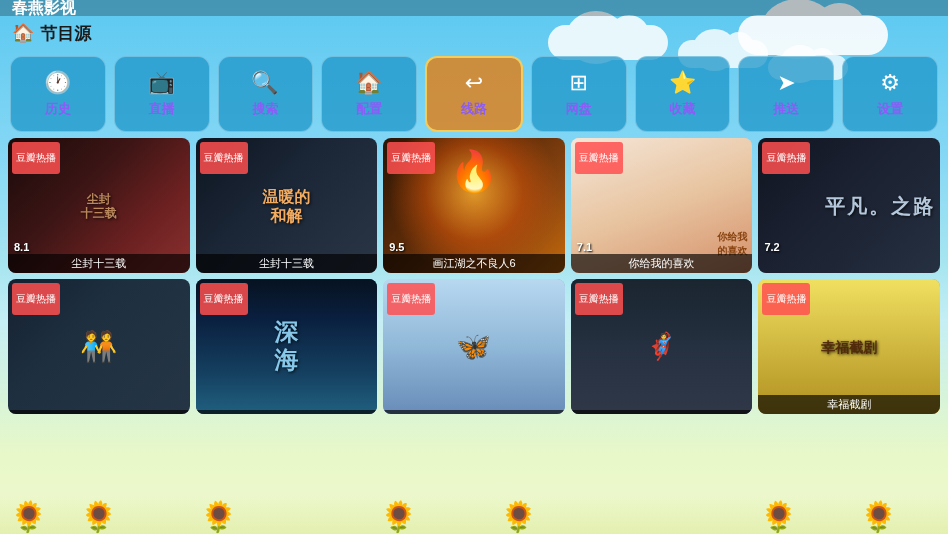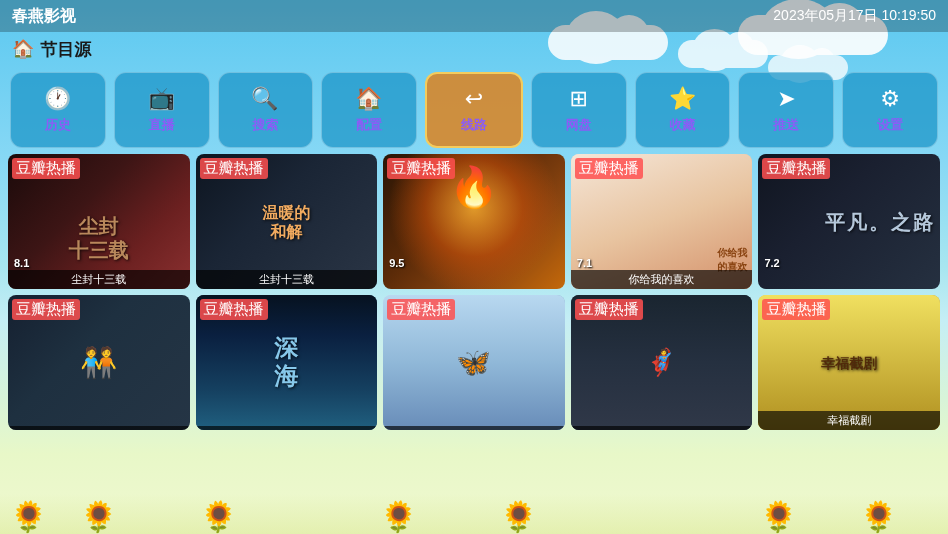--- a/index.html
+++ b/index.html
@@ -23,21 +23,21 @@
 
     
     .header {
       position: relative;
       z-index: 10;
       display: flex;
       align-items: center;
       justify-content: space-between;
       padding: 6px 12px;
       background: rgba(0,0,0,0.25);
-      height: 32px;
+      height: 16px;
     }
     .header-title {
       color: white;
       font-size: 16px;
       font-weight: bold;
     }
     .header-datetime {
       color: white;
       font-size: 14px;
     }
@@ -124,22 +124,22 @@
       align-items: center;
       justify-content: center;
       font-size: 28px;
     }
     .movie-badge {
       position: absolute;
       top: 4px;
       left: 4px;
       background: rgba(255,80,80,0.85);
       color: white;
-      font-size: 15px;
-      padding: 1px 4px;
+      font-size: 10px;
+      padding: 9px 4px;
       border-radius: 3px;
     }
     .movie-rating {
       position: absolute;
       bottom: 20px;
       left: 6px;
       color: white;
       font-size: 11px;
       font-weight: bold;
       text-shadow: 1px 1px 2px black;
@@ -235,21 +235,20 @@
 
 <div class="clouds">
   <div class="cloud-shape" style="width:120px;height:35px;top:25px;right:280px;opacity:0.85;"></div>
   <div class="cloud-shape" style="width:90px;height:28px;top:40px;right:180px;opacity:0.8;"></div>
   <div class="cloud-shape" style="width:150px;height:40px;top:15px;right:60px;opacity:0.9;"></div>
   <div class="cloud-shape" style="width:80px;height:25px;top:55px;right:100px;opacity:0.75;"></div>
 </div>
 
 <div class="header">
   <span class="header-title">春燕影视</span>
-  <span class="header-datetime">2023年05月17日 10:19:50</span>
 </div>
 
 <div class="section-bar">
   <span class="section-icon">🏠</span>
   <span class="section-title">节目源</span>
 </div>
 
 <div class="nav-grid">
   <div class="nav-item">
     <span class="nav-icon">🕐</span>
@@ -288,21 +287,21 @@
     <span class="nav-label">设置</span>
   </div>
 </div>
 
 <div class="content-area">
 
   <div class="content-row">
 
     <div class="movie-card">
       <div class="movie-bg card-1">
-        <div class="card-text-overlay" style="font-size:20px;color:rgba(200,150,100,0.9);margin-top:16px;">尘封<br>十三载</div>
+        <div class="card-text-overlay" style="font-size:12px;color:rgba(200,150,100,0.9);">尘封<br>十三载</div>
       </div>
       <div class="movie-badge">豆瓣热播</div>
       <div class="movie-rating">8.1</div>
       <div class="movie-title">尘封十三载</div>
     </div>
 
     <div class="movie-card">
       <div class="movie-bg card-2">
         <div class="card-text-overlay" style="font-size:16px;color:rgba(255,180,100,0.95);">温暖的<br>和解</div>
       </div>
@@ -311,20 +310,21 @@
       <div class="movie-title">尘封十三载</div>
     </div>
 
     <div class="movie-card">
       <div class="movie-bg card-3" style="position:relative;">
         <div style="position:absolute;inset:0;background:radial-gradient(circle at 50% 40%, rgba(255,180,50,0.8) 0%, rgba(200,80,10,0.6) 40%, transparent 70%);"></div>
         <div style="position:absolute;top:10px;left:0;right:0;text-align:center;font-size:40px;">🔥</div>
       </div>
       <div class="movie-badge">豆瓣热播</div>
       <div class="movie-rating">9.5</div>
+      <div class="movie-title">画江湖之不良人6</div>
     </div>
 
     <div class="movie-card">
       <div class="movie-bg card-4">
         <div style="position:absolute;inset:0;background:linear-gradient(160deg,#f5e6d8 0%,#e8c4a0 50%,#d4906a 100%);"></div>
         <div style="position:absolute;bottom:15px;right:5px;font-size:10px;color:#8b4513;text-align:center;font-weight:bold;">你给我<br>的喜欢</div>
       </div>
       <div class="movie-badge">豆瓣热播</div>
       <div class="movie-rating">7.1</div>
       <div class="movie-title">你给我的喜欢</div>

